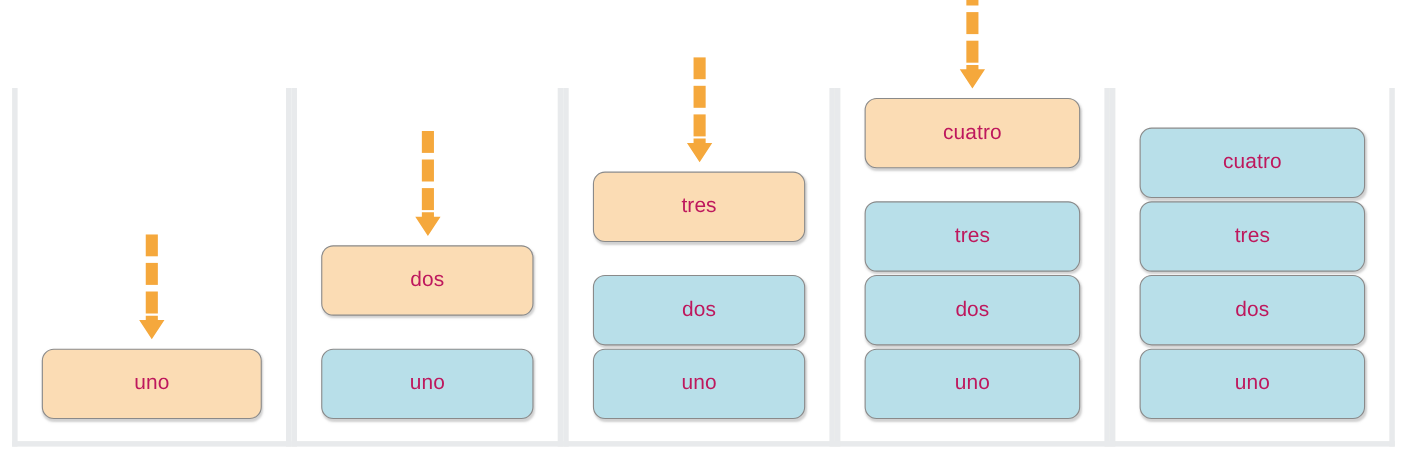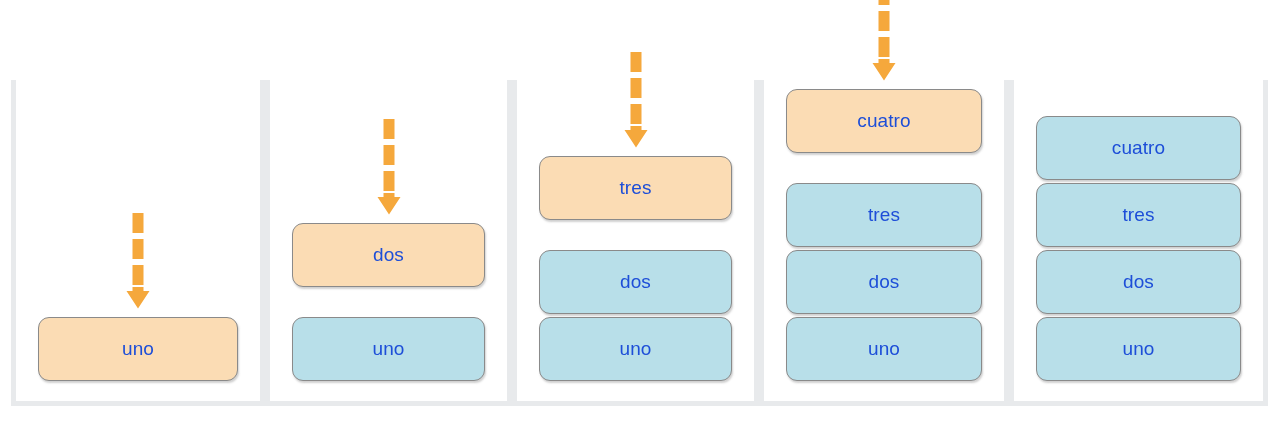--- a/index.html
+++ b/index.html
@@ -41,21 +41,21 @@
   
   .box {
     position: absolute;
     box-sizing: border-box;
     border: 1.5px solid #8a8a8a;
     border-radius: 11px;
     display: flex;
     align-items: center;
     justify-content: center;
     font-size: 19px;
-    color: #1d4ed8;
+    color: #be185d;
     letter-spacing: 0.1px;
     box-shadow: 1px 2px 2px rgba(120,120,120,0.35);
   }
   .box.orange {
     background: #fbdcb4;
   }
   .box.blue {
     background: #b8dfe9;
   }
 

